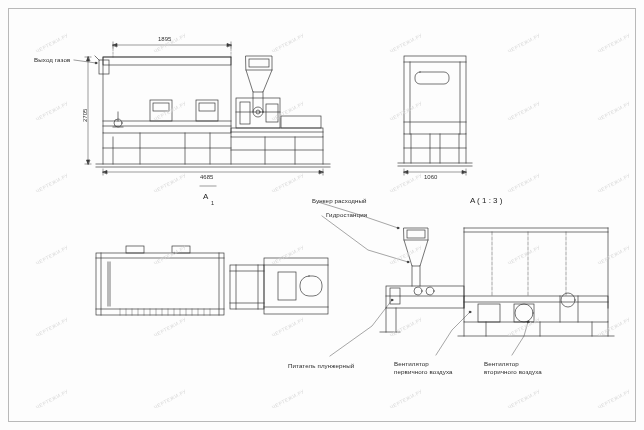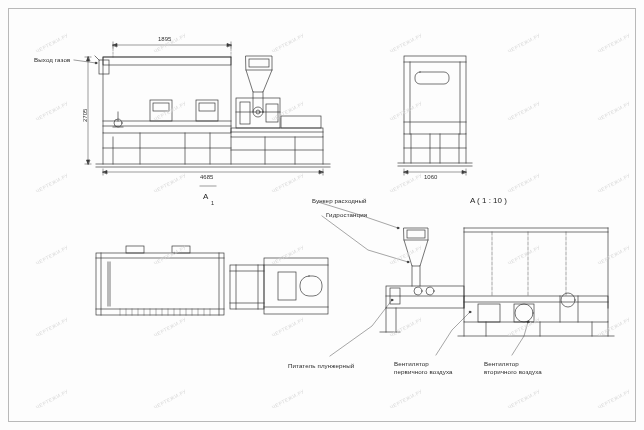--- a/index.html
+++ b/index.html
@@ -217,21 +217,21 @@
   <div class="lbl" style="left:34px;top:56px;">Выход газов</div>
 
   <div class="dim" style="left:158px;top:36px;">1895</div>
   <div class="dim" style="left:200px;top:174px;">4685</div>
   <div class="vert" style="left:82px;top:122px;">2705</div>
   <div class="dim" style="left:424px;top:174px;">1060</div>
 
   <div class="viewname" style="left:203px;top:192px;">A</div>
   <div class="lbl small" style="left:211px;top:200px;">1</div>
 
-  <div class="viewname" style="left:470px;top:196px;">A ( 1 : 10 )</div>
+  <div class="viewname" style="left:470px;top:196px;">A ( 1 : 3 )</div>
 
   <div class="lbl" style="left:312px;top:197px;">Бункер расходный</div>
   <div class="lbl" style="left:326px;top:211px;">Гидростанция</div>
 
   <div class="lbl" style="left:288px;top:362px;">Питатель плунжерный</div>
   <div class="lbl" style="left:394px;top:360px;white-space:pre;">Вентилятор
 первичного воздуха</div>
   <div class="lbl" style="left:484px;top:360px;white-space:pre;">Вентилятор
 вторичного воздуха</div>
 

